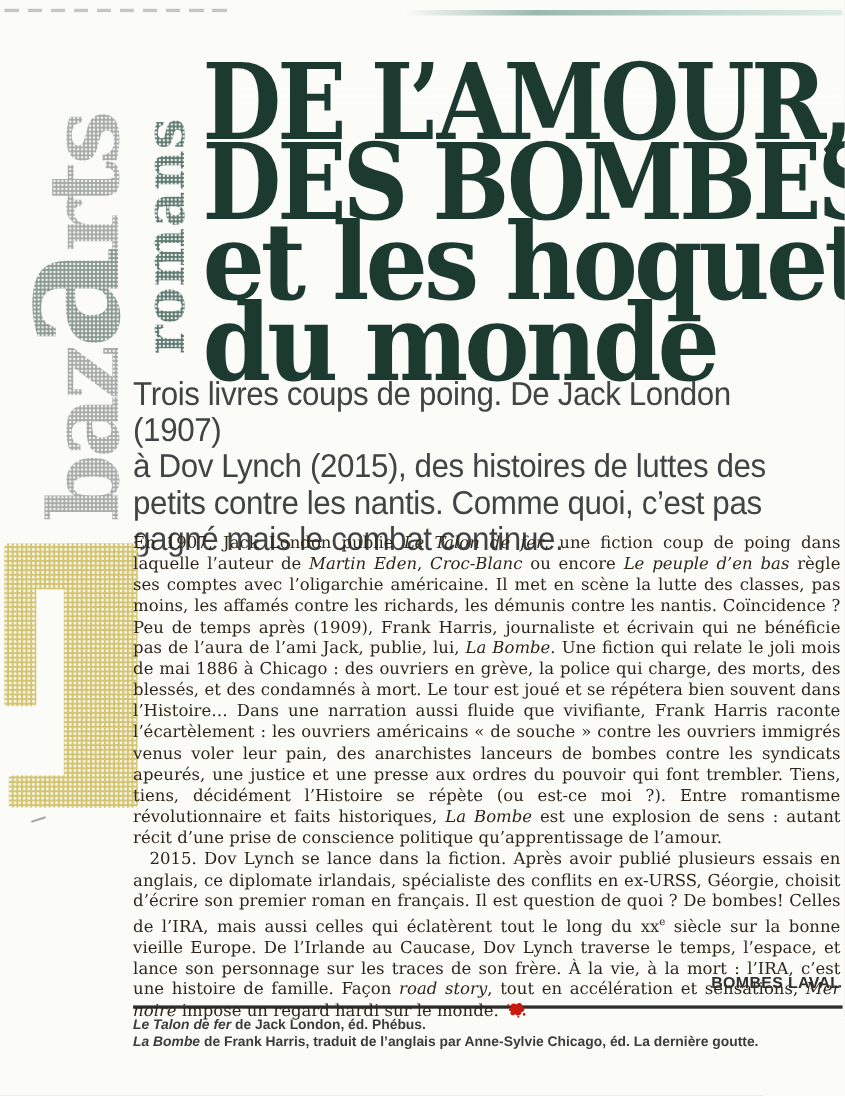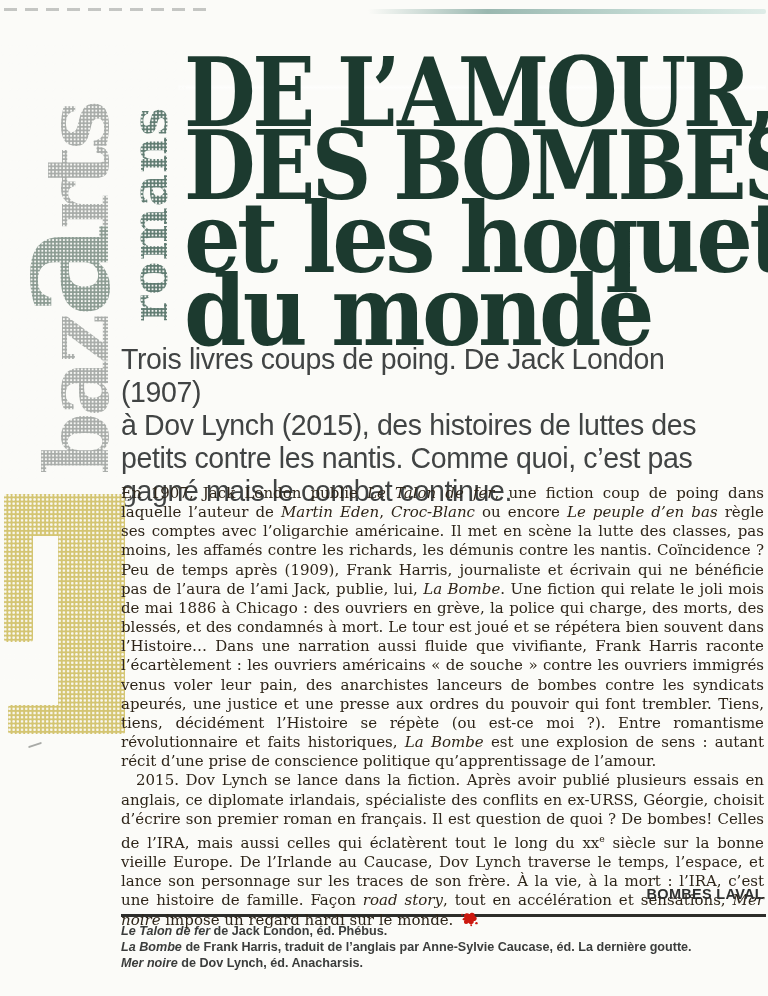--- a/index.html
+++ b/index.html
@@ -131,17 +131,16 @@
           <circle cx="14" cy="18" r="1.1"></circle>
         </svg></p>
   </div>
 
   <div class="byline">BOMBES LAVAL</div>
 
   <div class="rule"></div>
 
   <div class="footer">
     <div><span><span class="it">Le Talon de fer</span><span> de Jack London, éd. Phébus.</span></span></div>
-    <div><span><span class="it">La Bombe</span><span> de Frank Harris, traduit de l’anglais par Anne-Sylvie Caucase, éd. La dernière goutte.</span></span></div>
-    <div><span><span class="it">Mer noire</span><span> de Dov Lynch, éd. Anacharsis.</span></span></div>
+    <div><span><span class="it">La Bombe</span><span> de Frank Harris, traduit de l’anglais par Anne-Sylvie Chicago, éd. La dernière goutte.</span></span></div>
   </div>
 
 </div>
 
 </body></html>

